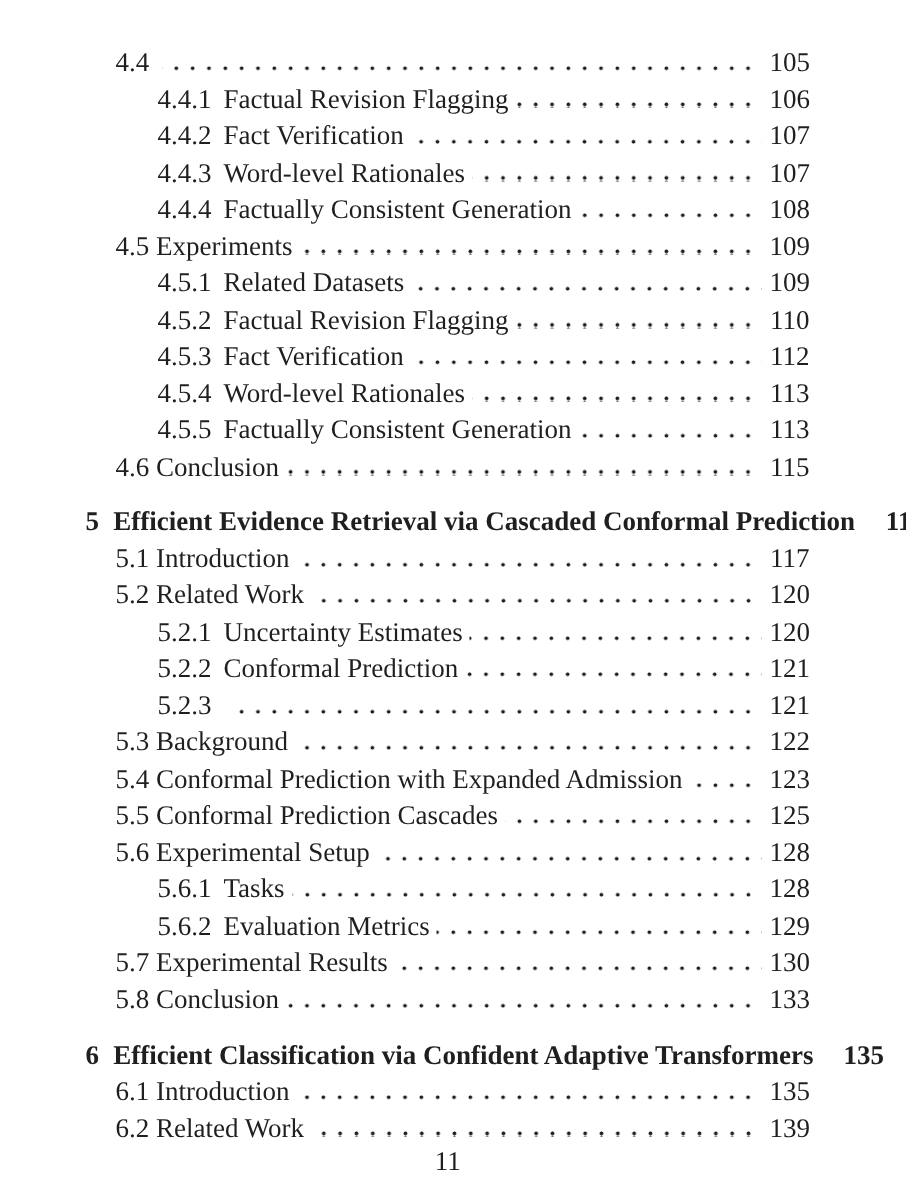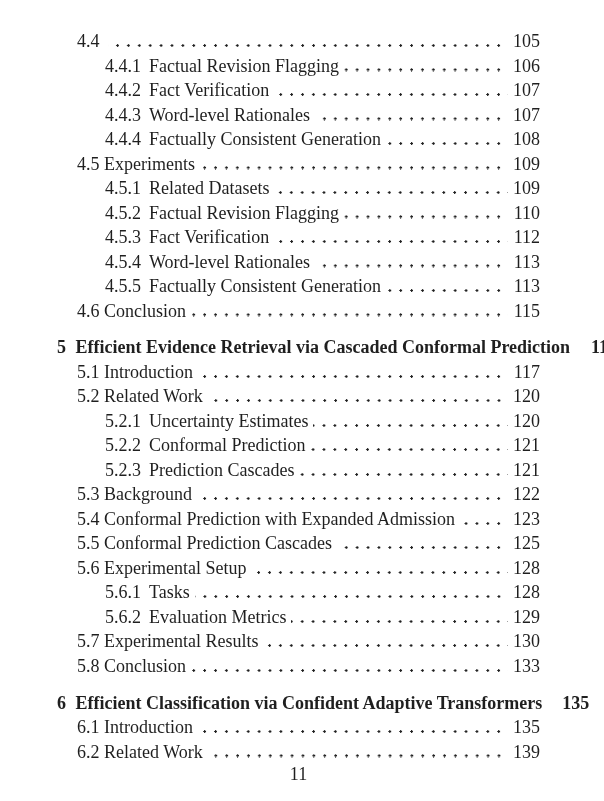--- a/index.html
+++ b/index.html
@@ -40,21 +40,21 @@
     flex: 1 1 auto;
     height: 3.2px;
     min-width: 10px;
     margin: 0 5px 0 4px;
     background-image: radial-gradient(circle at 1.6px 1.6px, #1f1f1f 1.05px, rgba(0,0,0,0) 1.5px);
     background-size: 10.9px 3.2px;
     background-repeat: repeat-x;
     background-position: right 0 bottom 0;
   }
   .chapter .dots { background: none; }
-  .pg { flex: 0 0 auto; min-width: 27px; text-align: right; }
+  .pg { flex: 0 0 auto; min-width: 27px; text-align: center; }
   .footer {
     position: absolute;
     top: 733px; 
     left: 0; width: 100%;
     text-align: center;
     font-size: 18px;
     line-height: 24.5px;
   }
 </style>
 </head>
@@ -158,21 +158,20 @@
         <span class="pg">120</span>
       </div>
       <div class="toc-row subsection">
         <span class="num">5.2.2</span>
         <span class="title">Conformal Prediction</span>
         <span class="dots"></span>
         <span class="pg">121</span>
       </div>
       <div class="toc-row subsection">
         <span class="num">5.2.3</span>
-        <span class="title">Prediction Cascades</span>
         <span class="dots"></span>
         <span class="pg">121</span>
       </div>
       <div class="toc-row section">
         <span class="num">5.3</span>
         <span class="title">Background</span>
         <span class="dots"></span>
         <span class="pg">122</span>
       </div>
       <div class="toc-row section">

